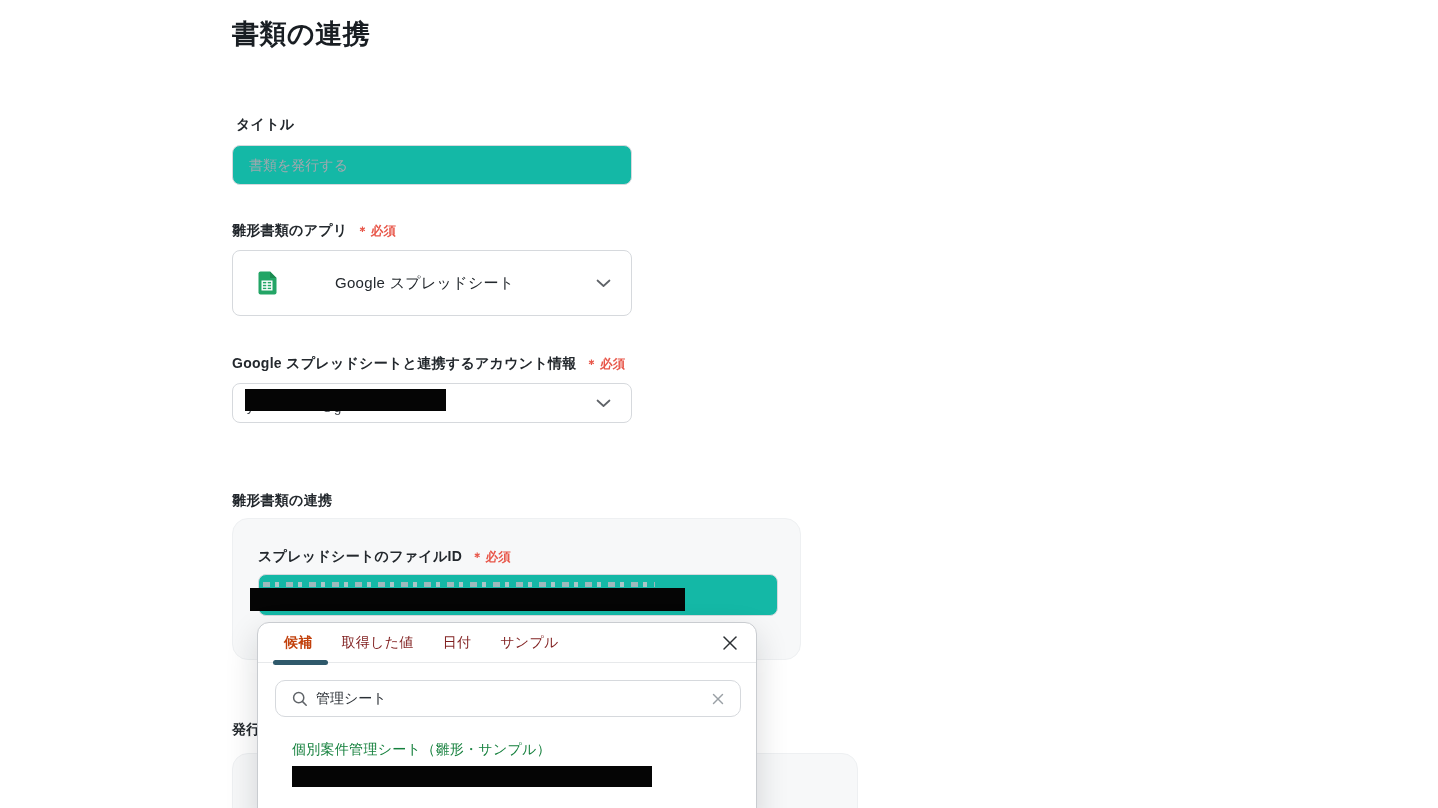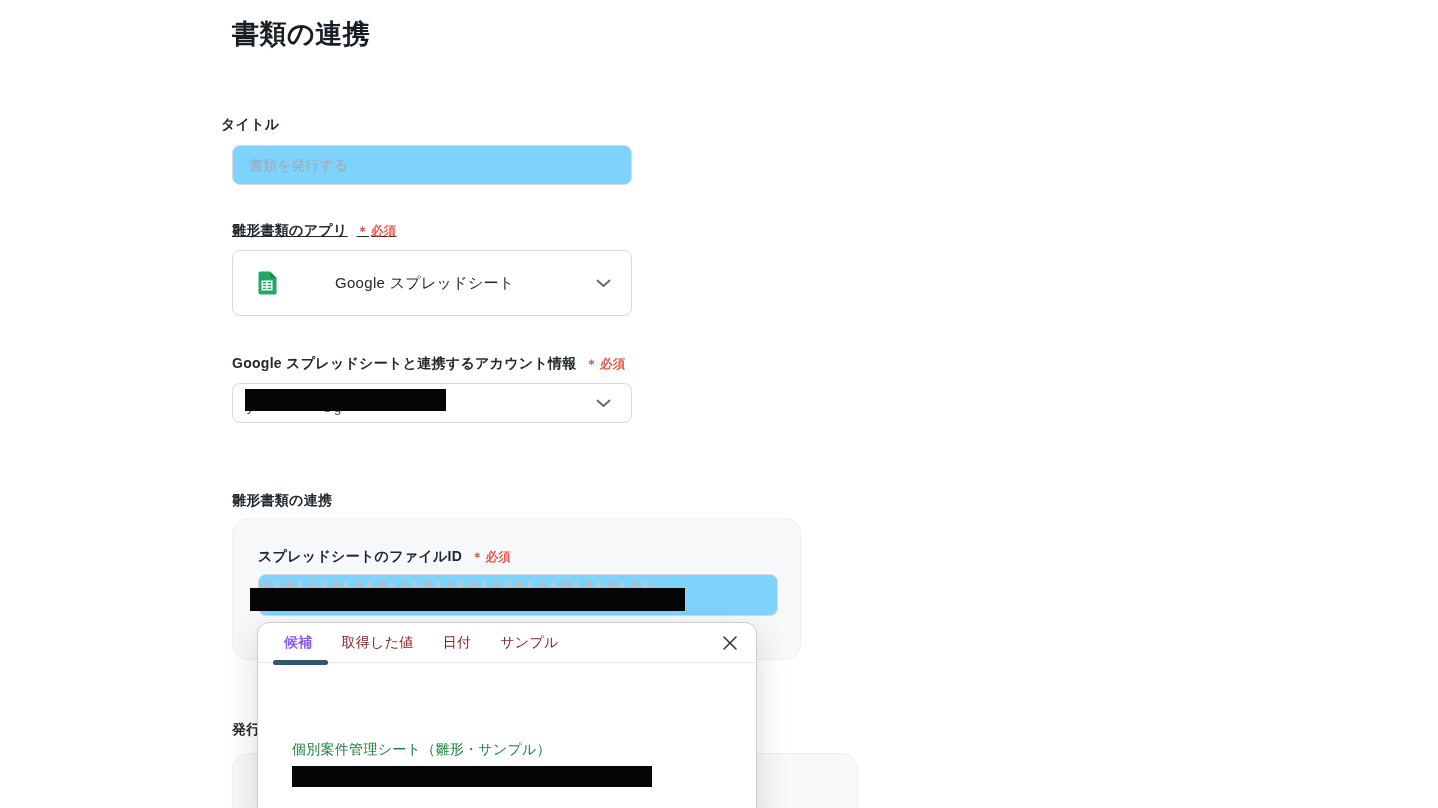--- a/index.html
+++ b/index.html
@@ -20,21 +20,21 @@
   .page-title { font-size:27px; font-weight:700; color:#191e23; letter-spacing:.02em; }
   .field-label { font-size:14px; font-weight:700; color:#23282d; letter-spacing:.02em; display:flex; align-items:center; }
   .required-badge { display:inline-flex; align-items:baseline; margin-left:9px; color:#e8574a; font-weight:600; }
   .required-badge .star { font-size:12px; margin-right:2px; }
   .required-badge .txt  { font-size:12.5px; }
 
   
   .text-input {
     width:100%; height:100%;
     border:1px solid #d6d9dd; border-radius:8px;
-    background:#7dd3fc; outline:none;
+    background:#14b8a6; outline:none;
     padding:0 16px; font-size:14px; color:#23282d;
     font-family:inherit;
   }
   .text-input::placeholder { color:#a2a8ae; }
   .select-box {
     display:flex; align-items:center;
     border:1px solid #d6d9dd; border-radius:8px;
     background:#fff; cursor:pointer;
     padding:0 20px;
     gap:40px;
@@ -66,21 +66,21 @@
     box-shadow:0 12px 32px rgba(20,25,30,.16);
     z-index:10;
   }
   .tab-row {
     display:flex; align-items:center;
     height:40px; padding:0 16px 0 26px;
     border-bottom:1px solid #e7e9eb;
     position:relative;
   }
   .tab { font-size:14px; color:#7f1d1d; margin-right:29px; cursor:pointer; letter-spacing:.02em; white-space:nowrap; }
-  .tab.active { color:#8b5cf6; font-weight:700; }
+  .tab.active { color:#c2410c; font-weight:700; }
   .tab-underline {
     position:absolute; left:15px; bottom:-3px;
     width:55px; height:5px; border-radius:3px;
     background:#2f596b;
   }
   .popup-close { margin-left:auto; cursor:pointer; display:flex; align-items:center; padding:2px; }
   .search-box {
     position:absolute; left:17px; top:57px;
     width:466px; height:37px;
     border:1px solid #d6d9dd; border-radius:10px;
@@ -94,26 +94,26 @@
   .search-clear { cursor:pointer; display:flex; align-items:center; padding:2px; }
   .result-title { font-size:14px; color:#15803d; letter-spacing:.02em; cursor:pointer; }
 </style>
 </head>
 <body>
 
 <div id="screen">
 
   <h1 class="abs page-title" style="left:232px; top:16px;">書類の連携</h1>
 
-  <div class="abs field-label" style="left:221px; top:116px;">タイトル</div>
+  <div class="abs field-label" style="left:236px; top:116px;">タイトル</div>
   <div class="abs" style="left:232px; top:145px; width:400px; height:40px;">
     <input class="text-input" type="text" placeholder="書類を発行する" style="">
   </div>
 
-  <div class="abs field-label" style="left:232px; top:222px;text-decoration:underline;">
+  <div class="abs field-label" style="left:232px; top:222px;">
     <span>雛形書類のアプリ</span>
     <span class="required-badge">
       <span class="star">＊</span>
       <span class="txt">必須</span>
     </span>
   </div>
   <div class="abs select-box" style="left:232px; top:250px; width:400px; height:66px;">
     <span style="display:flex; align-items:center; margin-right:14px;">
       <svg width="28" height="28" viewBox="0 0 28 28">
         <path d="M7.5 2.5 H17 L23.5 9 V23.5 q0 2 -2 2 H7.5 q-2 0 -2 -2 V4.5 q0 -2 2 -2 Z" fill="#23a566"></path>
@@ -186,20 +186,35 @@
       <span class="tab">サンプル</span>
       <span class="tab-underline"></span>
       <span class="popup-close">
         <svg width="16" height="16" viewBox="0 0 16 16">
           <line x1="2" y1="2" x2="14" y2="14" stroke="#2b2f33" stroke-width="1.5" stroke-linecap="round"></line>
           <line x1="14" y1="2" x2="2" y2="14" stroke="#2b2f33" stroke-width="1.5" stroke-linecap="round"></line>
         </svg>
       </span>
     </div>
 
+    <div class="search-box">
+      <span style="display:flex; align-items:center;">
+        <svg width="16" height="16" viewBox="0 0 16 16">
+          <circle cx="6.7" cy="6.7" r="5.1" stroke="#5f6368" stroke-width="1.5" fill="none"></circle>
+          <line x1="10.6" y1="10.6" x2="14.2" y2="14.2" stroke="#5f6368" stroke-width="1.5" stroke-linecap="round"></line>
+        </svg>
+      </span>
+      <input type="text" value="管理シート" style="">
+      <span class="search-clear">
+        <svg width="12" height="12" viewBox="0 0 12 12">
+          <line x1="1.5" y1="1.5" x2="10.5" y2="10.5" stroke="#9aa0a5" stroke-width="1.4" stroke-linecap="round"></line>
+          <line x1="10.5" y1="1.5" x2="1.5" y2="10.5" stroke="#9aa0a5" stroke-width="1.4" stroke-linecap="round"></line>
+        </svg>
+      </span>
+    </div>
 
     <div class="abs" style="left:34px; top:118px; width:440px;">
       <div class="result-title">個別案件管理シート（雛形・サンプル）</div>
       <div class="redact" style="margin-top:7px; width:360px; height:21px;"></div>
     </div>
   </div>
 
 </div>
 
 </body></html>

